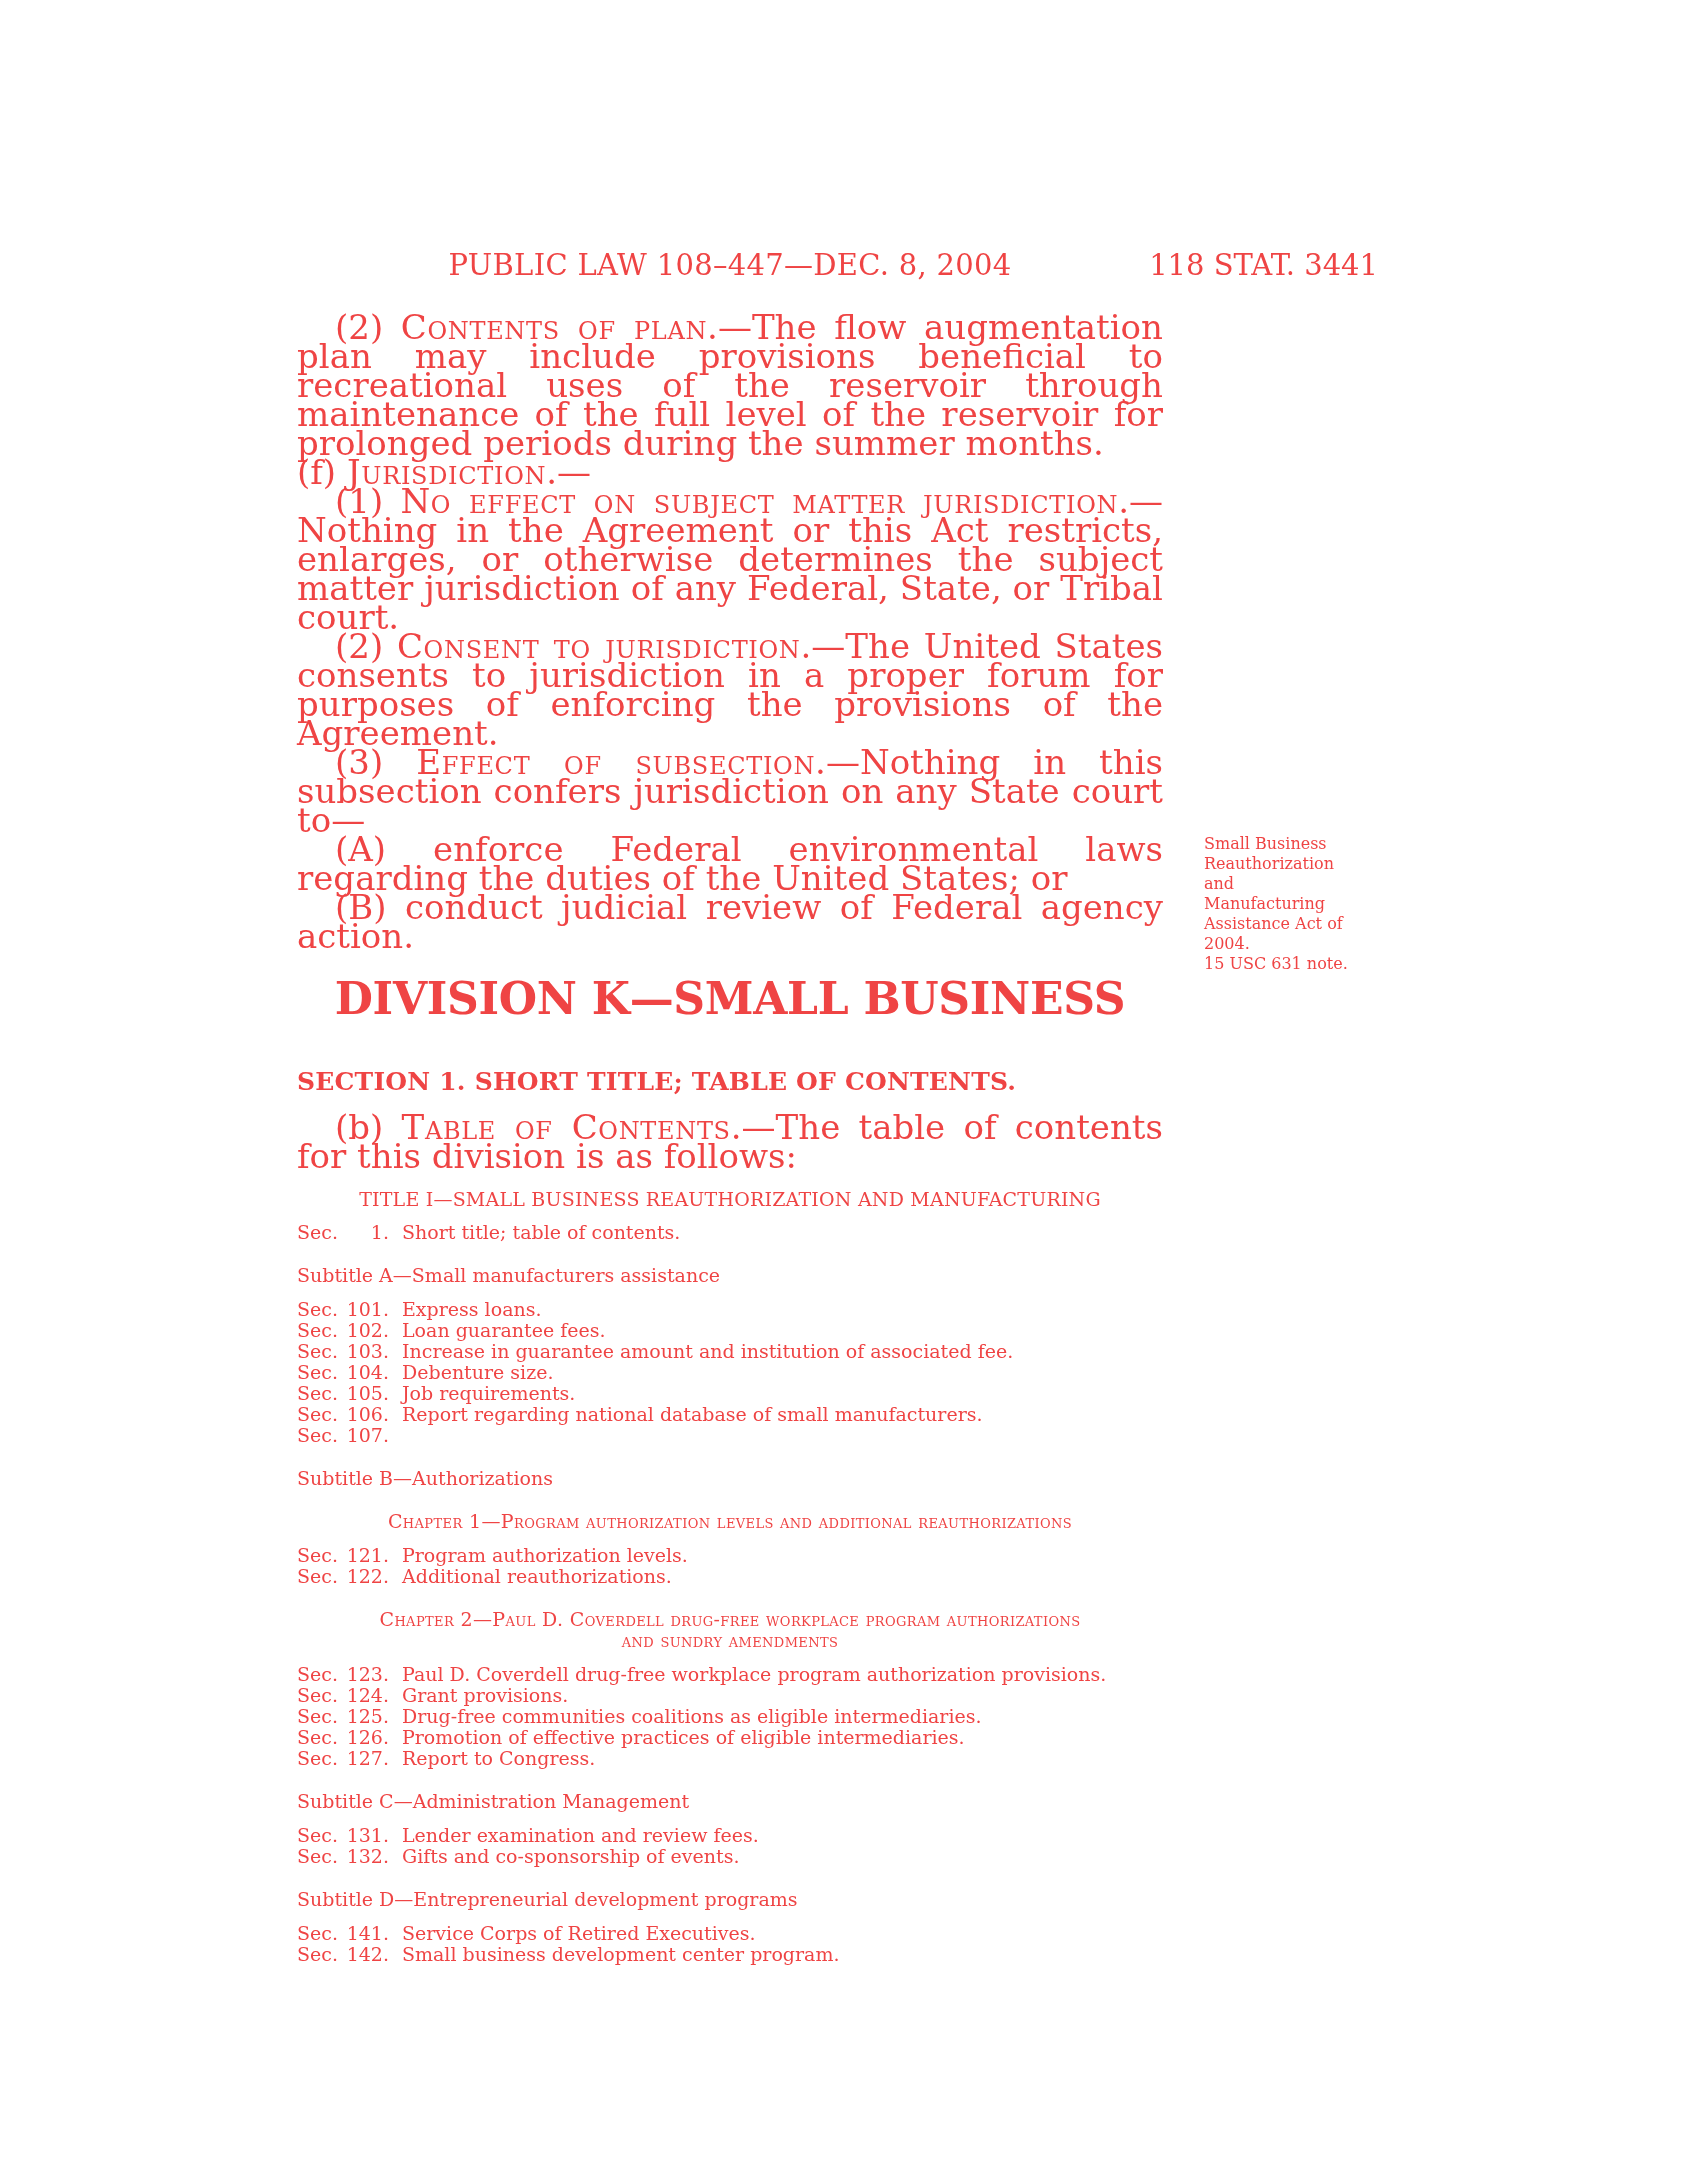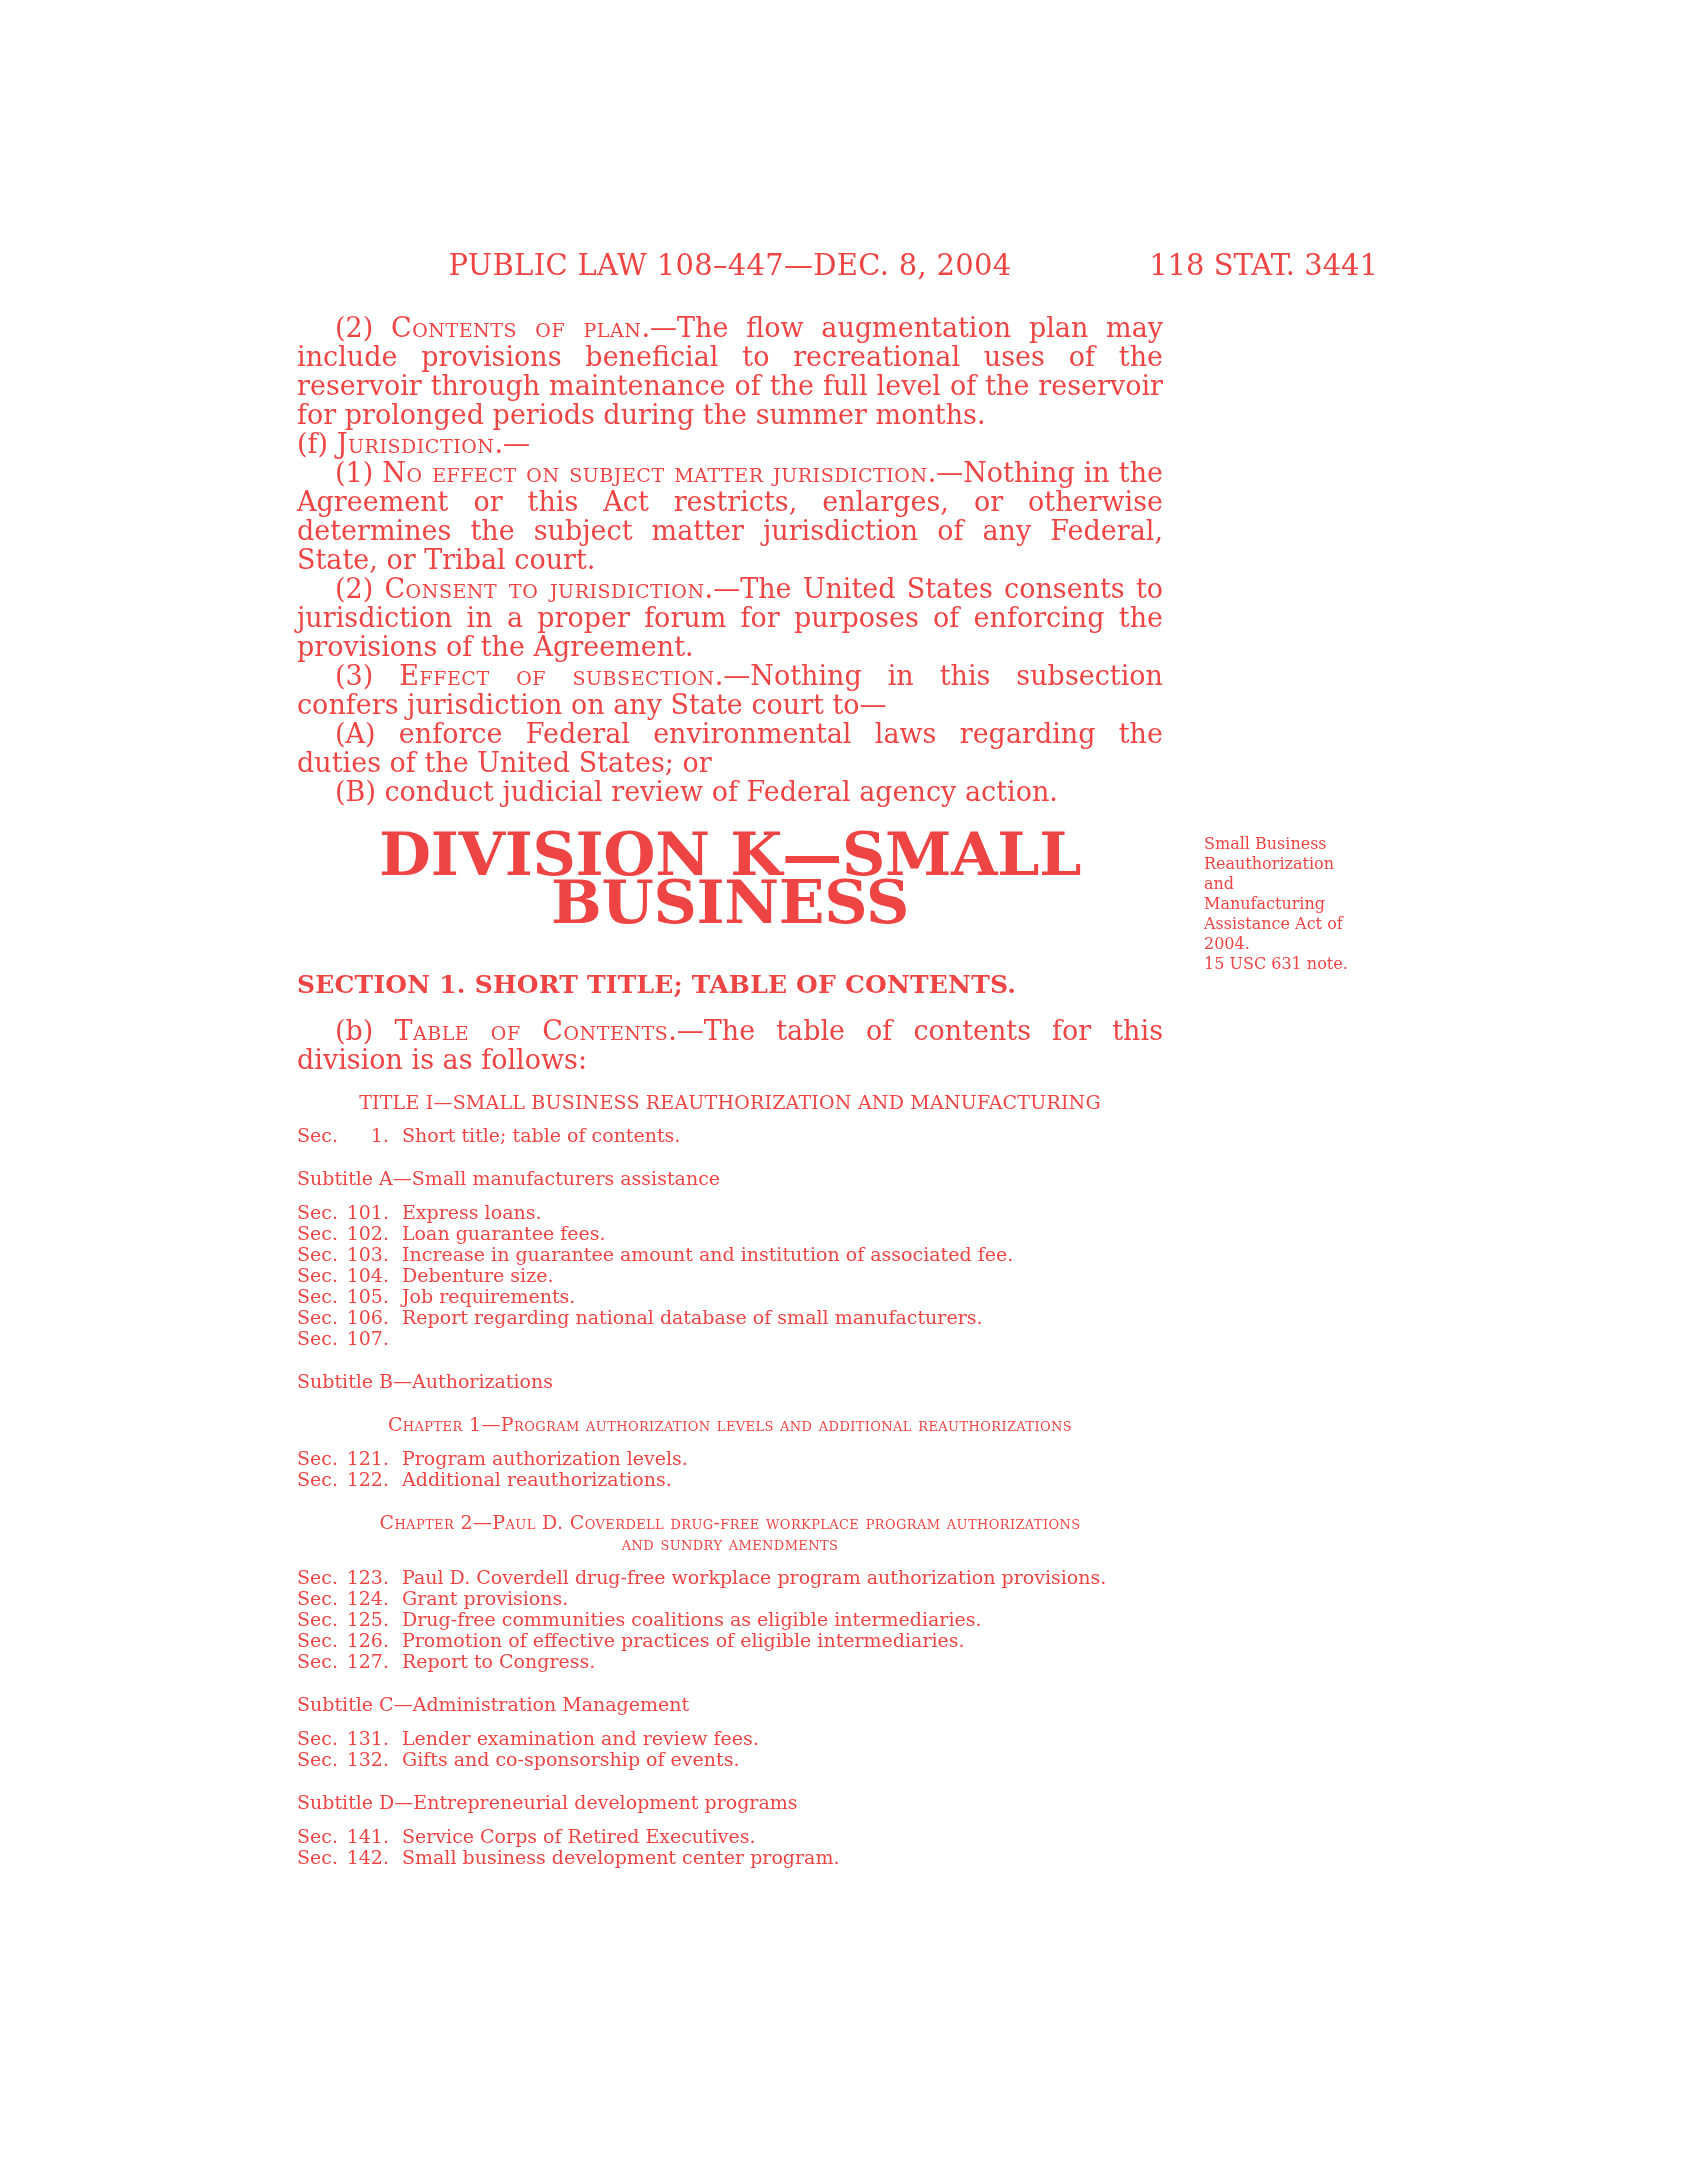--- a/index.html
+++ b/index.html
@@ -32,32 +32,32 @@
 
   
   .main {
     position: absolute;
     left: 297px; top: 313px;
     width: 866px;
   }
 
   .body-block p.para {
     margin: 0;
-    font-size: 27px;
+    font-size: 34px;
     line-height: 29px;
     text-align: justify;
   }
   .para.ind0 { text-indent: 0; }
   .para.ind1 { text-indent: 38px; }
   .para.ind2 { margin-left: 38px; text-indent: 38px; }
   .sc { font-variant: small-caps; letter-spacing: 0.02em; }
 
   .division-heading {
     margin: 24px 0 44px 0;
-    font-size: 60px;
+    font-size: 44px;
     line-height: 48px;
     font-weight: bold;
     text-align: center;
     letter-spacing: -0.3px;
   }
 
   .section-heading {
     margin: 0 0 16px 0;
     font-size: 25px;
     line-height: 30px;

